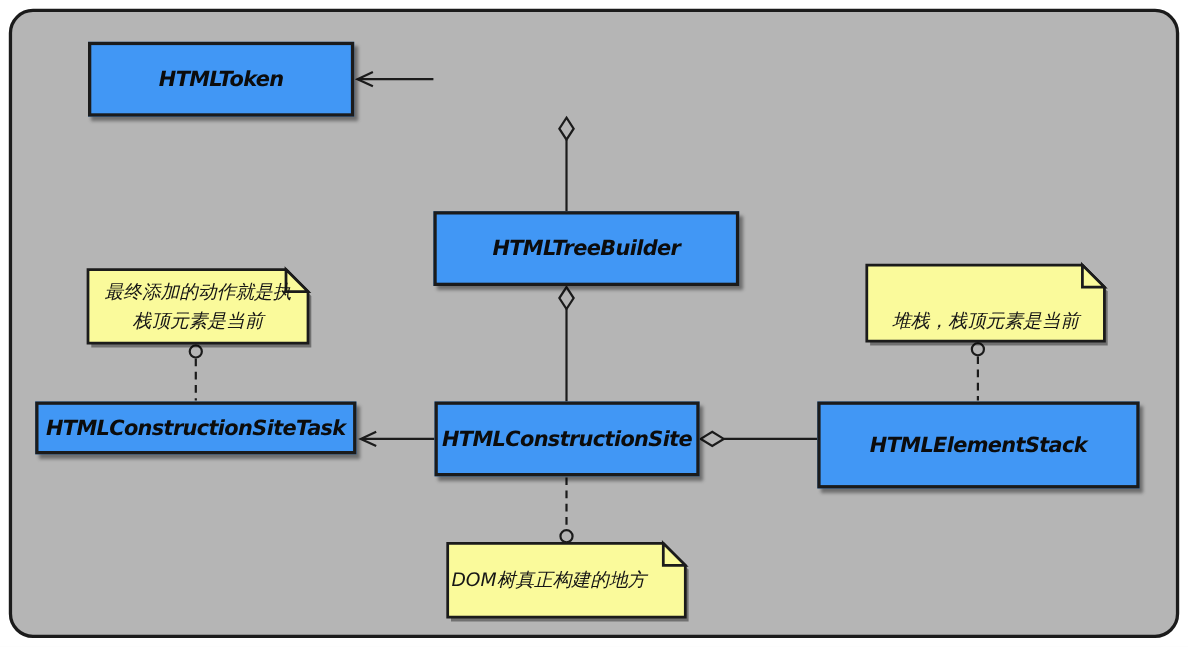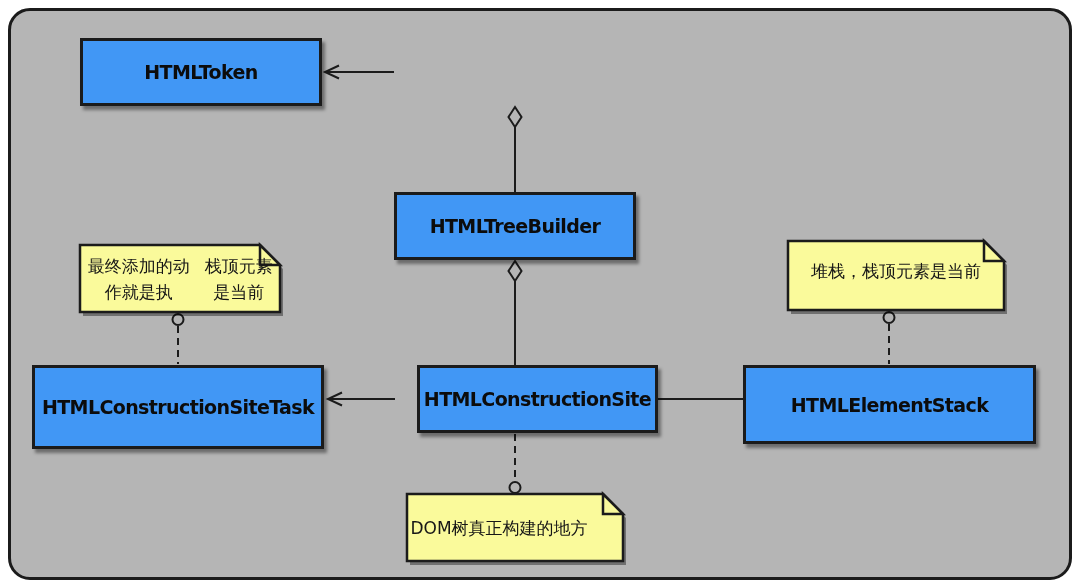--- a/index.html
+++ b/index.html
@@ -4,36 +4,36 @@
 <style>
   html,body{margin:0;padding:0;background:#ffffff;}
   body{
     position:relative;width:1080px;height:588px;overflow:hidden;
     font-family:"DejaVu Sans","Liberation Sans",sans-serif;
   }
   .frame{
     position:absolute;left:8px;top:8px;width:1058px;height:566px;
     background:#b5b5b5;border:3px solid #1b1b1b;border-radius:22px;
   }
-  .canvas{position:absolute;inset:0;}
+  .canvas{position:absolute;inset:0;font-style:italic;}
   svg.connectors{position:absolute;left:0;top:0;z-index:1;}
   .class-box{
     position:absolute;z-index:2;
     background:#4197f5;border:3px solid #1b1b1b;
     box-shadow:3px 4px 3px rgba(0,0,0,0.40);
     display:flex;align-items:center;justify-content:center;
     box-sizing:border-box;
   }
   .class-label{
     font-size:19px;font-weight:bold;color:#0c0c0c;
     letter-spacing:-0.6px;white-space:nowrap;
   }
   .note-text{
     position:absolute;z-index:3;box-sizing:border-box;
-    display:flex;flex-direction:row;align-items:center;justify-content:center;
+    display:flex;flex-direction:column;align-items:center;justify-content:center;
     text-align:center;color:#161616;font-size:17px;line-height:26px;
   }
   .note-line{display:block;}
 </style>
 </head>
 <body>
 
 <div class="frame"></div>
 
 <div class="canvas">
@@ -95,42 +95,42 @@
       <path d="M407,494 H603 L623,514 V561 H407 Z" fill="#fafa9b" stroke="#1b1b1b" stroke-width="2.5"></path>
       <path d="M603,494 L623,514 H603 Z" fill="#fafa9b" stroke="#1b1b1b" stroke-width="2.5"></path>
     </g>
   </svg>
 
   <div class="class-box" style="left:80px;top:38px;width:242px;height:68px;">
     <span class="class-label">HTMLToken</span>
   </div>
 
 
-  <div class="class-box" style="left:394px;top:192px;width:242px;height:68px;">
+  <div class="class-box" style="left:394px;top:192px;width:278px;height:68px;">
     <span class="class-label">HTMLTreeBuilder</span>
   </div>
 
-  <div class="class-box" style="left:32px;top:365px;width:292px;height:84px;">
+  <div class="class-box" style="left:32px;top:365px;width:292px;height:48px;">
     <span class="class-label">HTMLConstructionSiteTask</span>
   </div>
 
-  <div class="class-box" style="left:417px;top:365px;width:241px;height:68px;">
+  <div class="class-box" style="left:395px;top:365px;width:241px;height:68px;">
     <span class="class-label">HTMLConstructionSite</span>
   </div>
 
   <div class="class-box" style="left:743px;top:365px;width:293px;height:79px;">
     <span class="class-label">HTMLElementStack</span>
   </div>
 
   <div class="note-text" style="left:80px;top:245px;width:200px;height:67px;">
     <span class="note-line">最终添加的动作就是执</span>
     <span class="note-line">栈顶元素是当前</span>
   </div>
 
-  <div class="note-text" style="left:788px;top:236px;width:216px;height:69px;">
+  <div class="note-text" style="left:788px;top:257px;width:216px;height:69px;">
     <span class="note-line">堆栈，栈顶元素是当前</span>
   </div>
 
   <div class="note-text" style="left:407px;top:494px;width:184px;height:67px;">
     <span class="note-line">DOM树真正构建的地方</span>
   </div>
 
 </div>
 
 </body></html>

